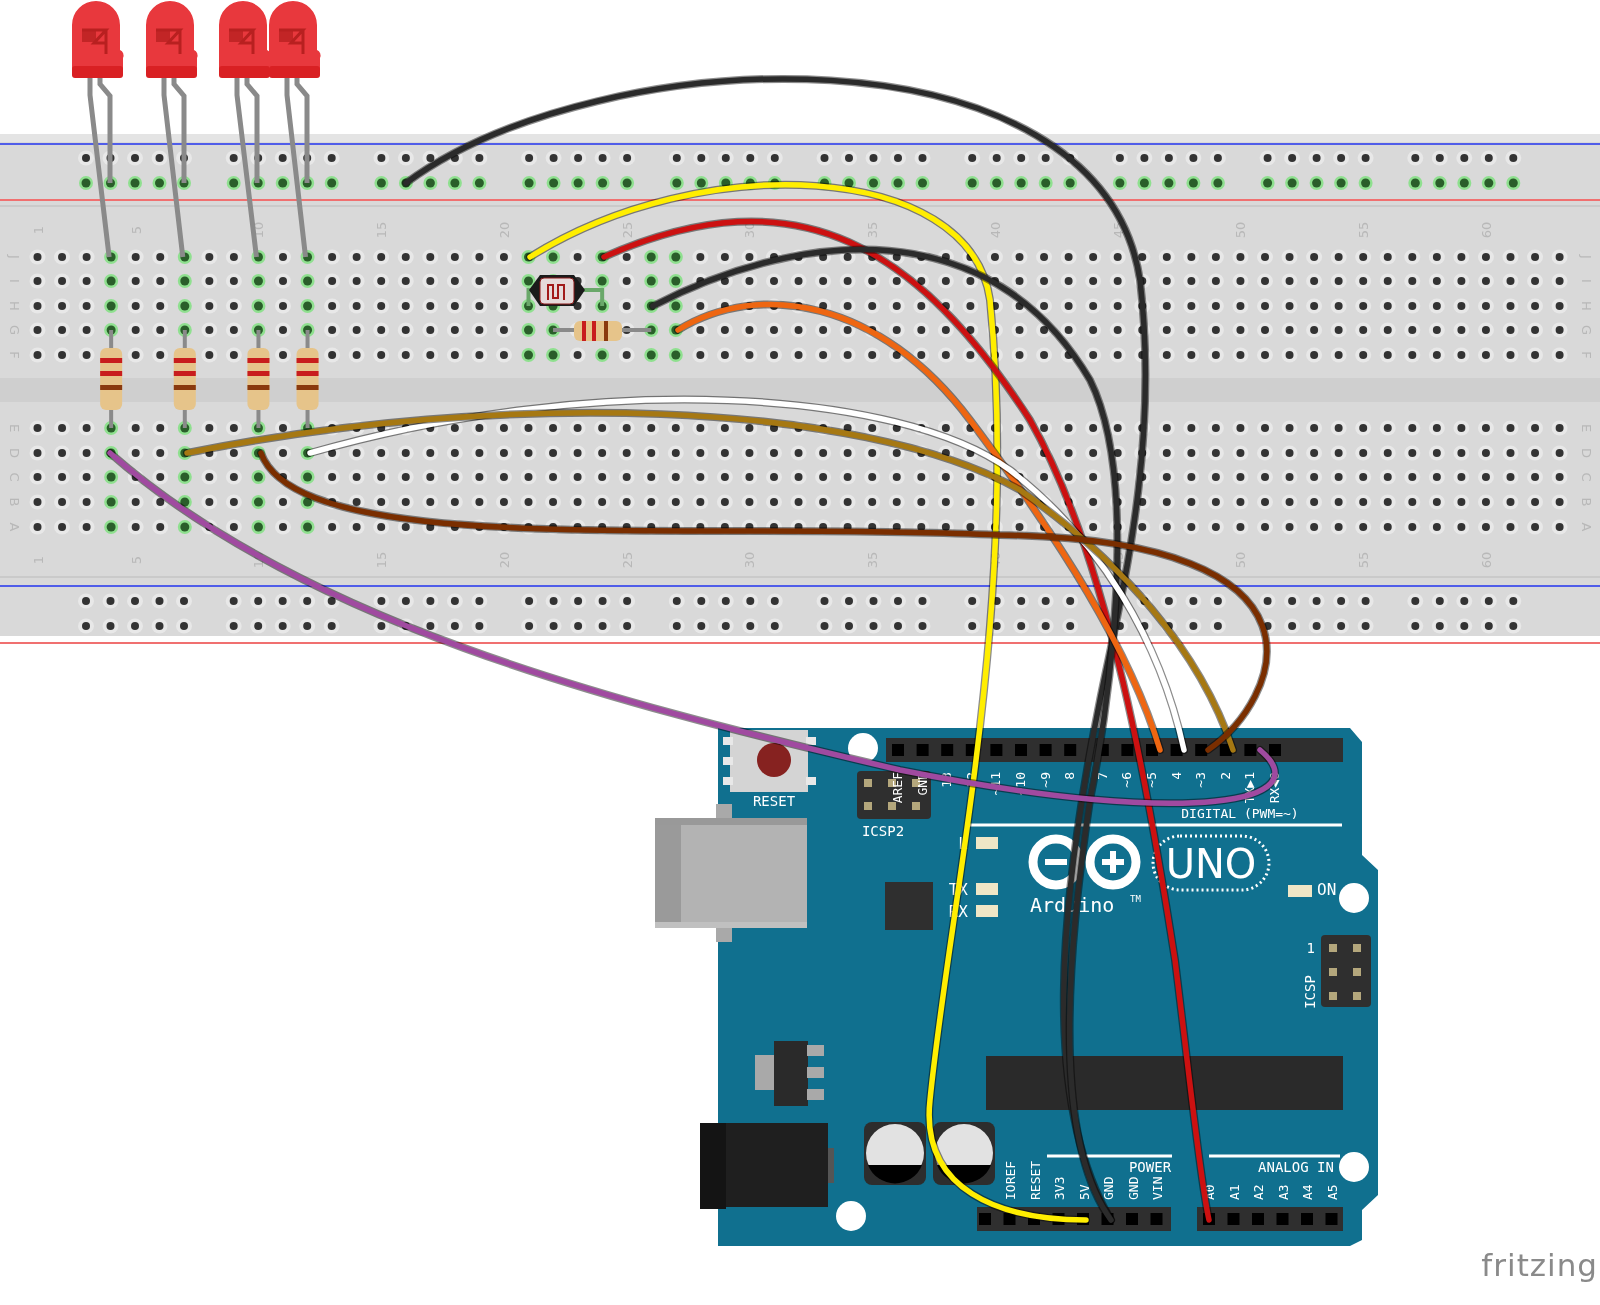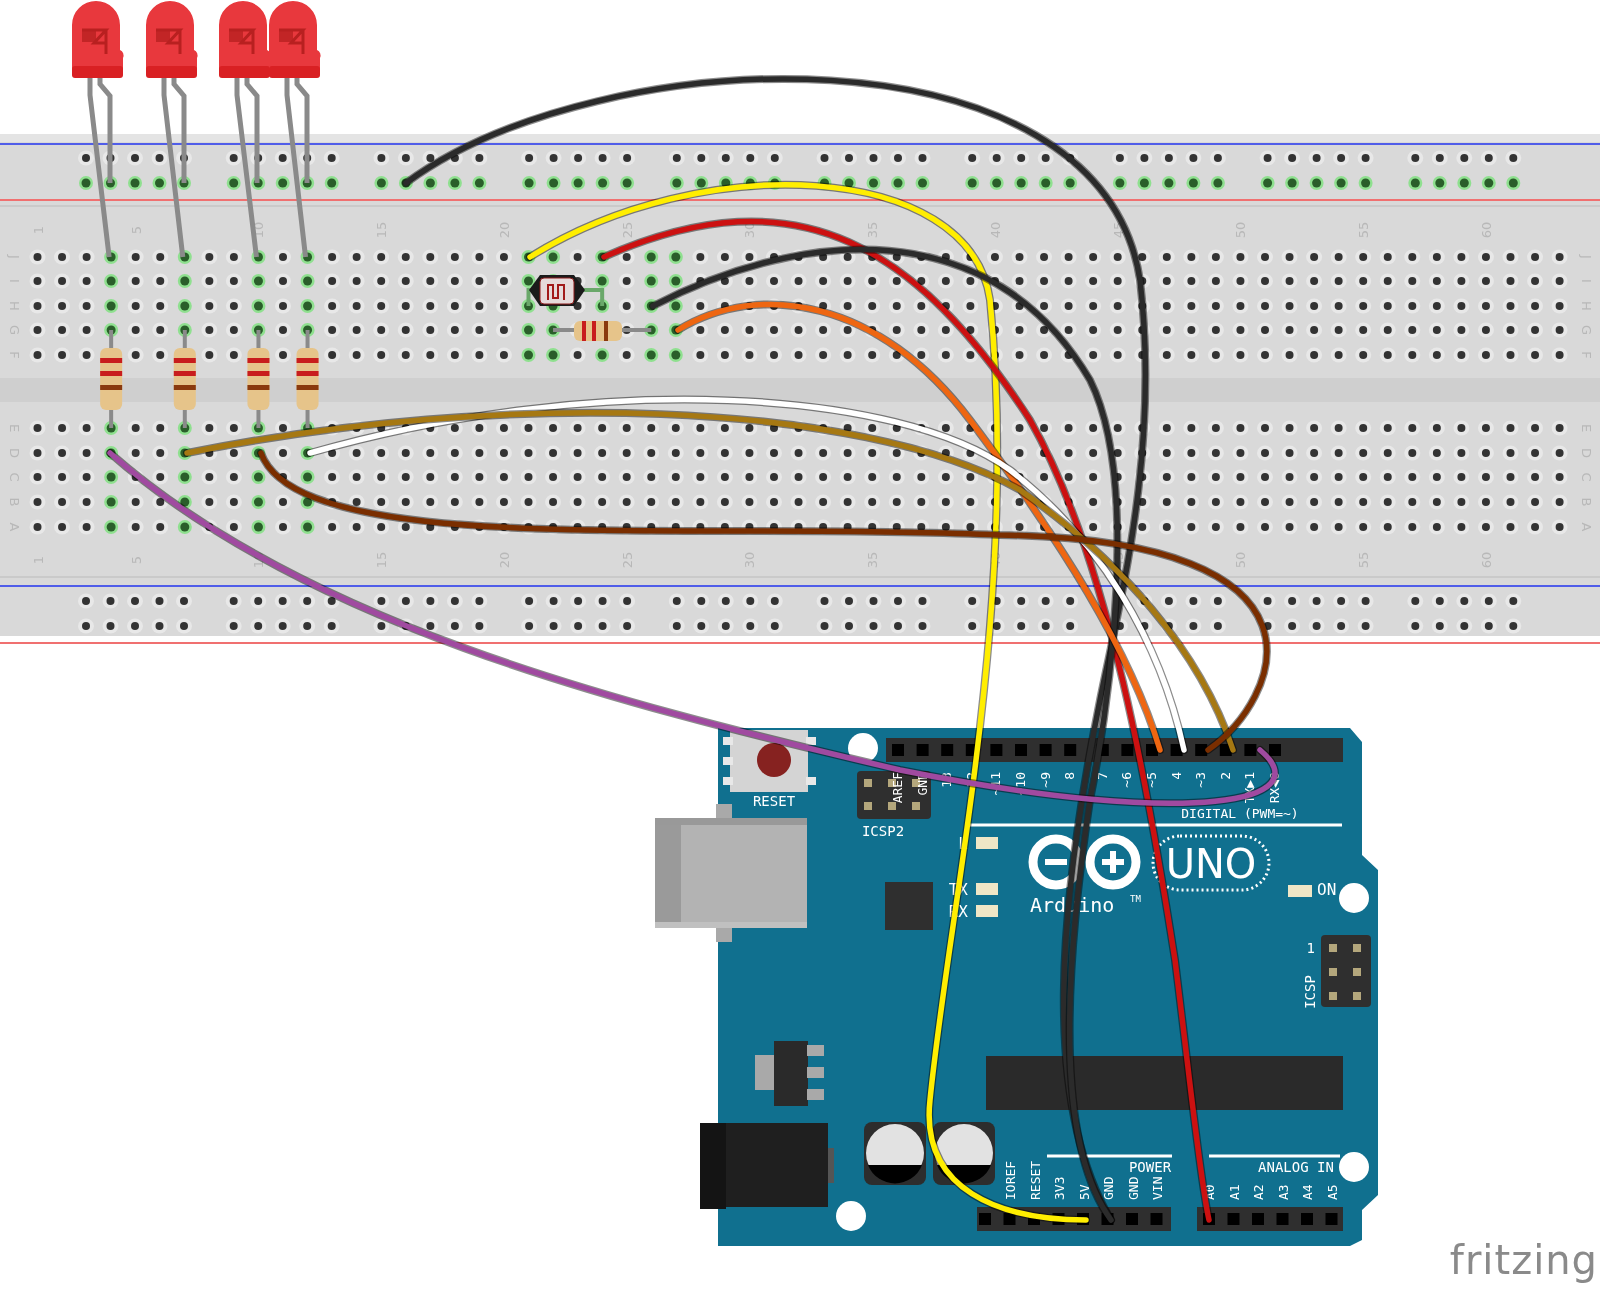--- a/index.html
+++ b/index.html
@@ -1,18 +1,18 @@
 <!DOCTYPE html>
 <html><head>
 <meta charset="utf-8">
 <style>
   html,body{margin:0;padding:0;background:#fff;}
   body{width:1600px;height:1305px;position:relative;overflow:hidden;font-family:"DejaVu Sans Mono",monospace;}
   #stage{position:absolute;left:0;top:0;width:1600px;height:1305px;}
-  .wm{position:absolute;right:2px;bottom:22px;font-family:"DejaVu Sans",sans-serif;font-size:40px;color:#8a8a8a;letter-spacing:1px;}
+  .wm{position:absolute;right:2px;bottom:22px;font-family:"DejaVu Sans",sans-serif;font-size:31px;color:#8a8a8a;letter-spacing:1px;}
 </style>
 </head>
 <body>
 
 <svg id="stage" width="1600" height="1305" viewBox="0 0 1600 1305" xmlns="http://www.w3.org/2000/svg">
 
   <g id="breadboard">
     <rect x="0" y="134" width="1600" height="502" fill="#d9d9d9"></rect>
     <rect x="0" y="134" width="1600" height="8" fill="#e4e4e4"></rect>
     <line x1="0" y1="144" x2="1600" y2="144" stroke="#2233ee" stroke-width="1.5"></line>

